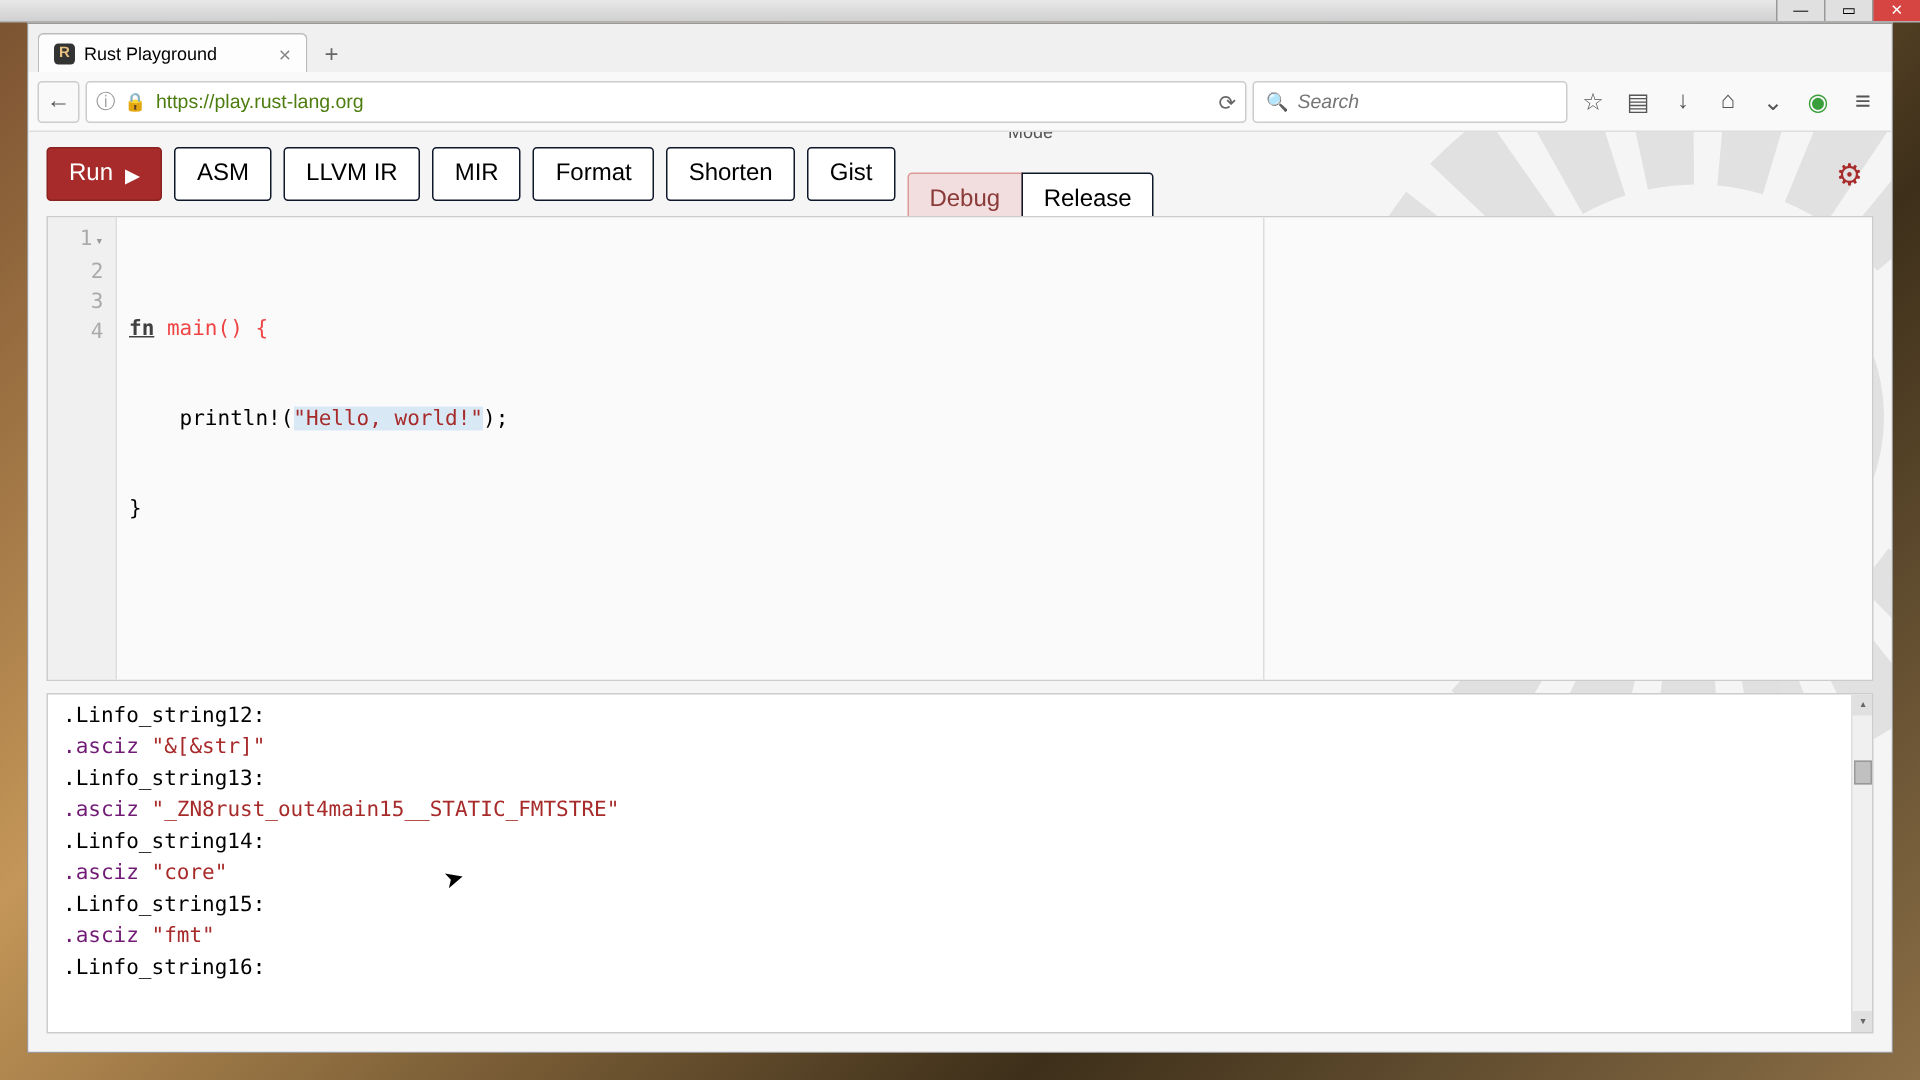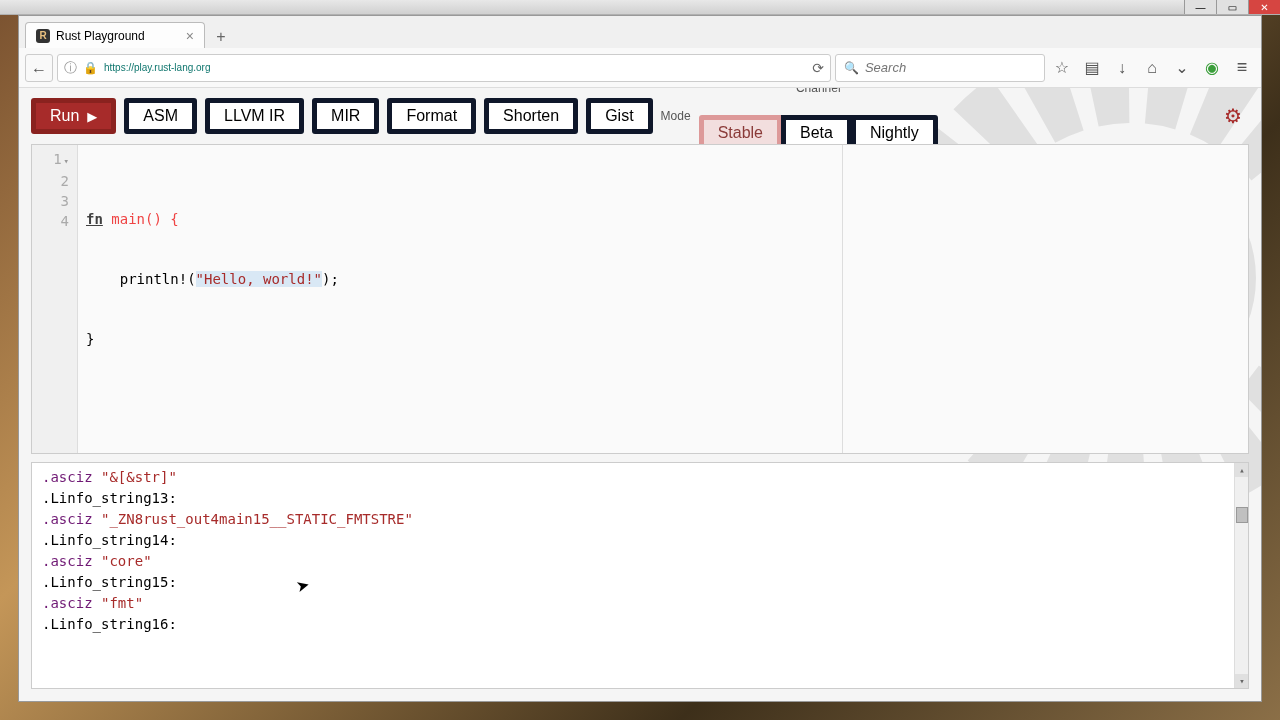--- a/index.html
+++ b/index.html
@@ -110,21 +110,21 @@
   border: 1px solid #ccc;
   border-radius: 3px;
   display: flex;
   align-items: center;
   padding: 0 6px;
   gap: 6px;
   background: #fff;
 }
 .url-info-icon { color: #999; font-size: 13px; }
 .url-lock { color: #5a9e3a; font-size: 12px; }
-.url-text { color: #0f766e; font-size: 10px; }
+.url-text { color: #4d7c0f; font-size: 13px; }
 .url-reload { margin-left: auto; color: #666; font-size: 14px; }
 .search-bar {
   width: 210px; height: 28px;
   border: 1px solid #ccc;
   border-radius: 3px;
   display: flex; align-items: center;
   padding: 0 8px;
   gap: 6px;
   background: #fff;
 }
@@ -167,21 +167,21 @@
   display: flex;
   align-items: center;
   padding: 0 12px;
   gap: 8px;
   position: relative;
   z-index: 1;
 }
 .btn {
   height: 36px;
   padding: 0 14px;
-  border: 5px solid #0f172a;
+  border: 1px solid #0f172a;
   border-radius: 3px;
   background: #fff;
   font-size: 16px;
   display: flex; align-items: center;
   cursor: pointer;
 }
 .btn.run {
   background: #a72b2a;
   color: #fff;
   border-color: #8a221f;
@@ -364,36 +364,30 @@
         </div>
       <div class="btn">
           <span>Shorten</span>
         </div>
       <div class="btn">
           <span>Gist</span>
         </div>
 
       <div class="group-stack">
         <div class="group-label">Mode</div>
-      </div>
-
-      <div class="group-stack">
-        <div class="group-label">Channel</div>
         <div class="btn-group">
           <div class="btn active">
-              <span>Stable</span>
+              <span>Debug</span>
             </div>
           <div class="btn">
-              <span>Beta</span>
+              <span>Release</span>
             </div>
-          <div class="btn">
-              <span>Nightly</span>
-            </div>
         </div>
       </div>
+
 
       <div class="settings-gear">⚙</div>
     </div>
 
     <div class="editor">
       <div class="gutter">
         <div><span>1</span><span class="fold">▾</span></div>
         <div><span>2</span></div>
         <div><span>3</span></div>
         <div><span>4</span></div>
@@ -401,20 +395,21 @@
       <div class="code-area">
         <div class="editor-divider"></div>
         <div class="code-line"><span class="kw">fn</span><span class="fn-name"> main() {</span></div>
         <div class="code-line"><span>    println!(</span><span class="str">"Hello, world!"</span><span>);</span></div>
         <div class="code-line"><span>}</span></div>
         <div class="code-line"><span></span></div>
       </div>
     </div>
 
     <div class="output">
+      <div><span>.Linfo_string12:</span></div>
       <div>        <span class="dir">.asciz</span>  <span class="str2">"&amp;[&amp;str]"</span></div>
       <div><span>.Linfo_string13:</span></div>
       <div>        <span class="dir">.asciz</span>  <span class="str2">"_ZN8rust_out4main15__STATIC_FMTSTRE"</span></div>
       <div><span>.Linfo_string14:</span></div>
       <div>        <span class="dir">.asciz</span>  <span class="str2">"core"</span></div>
       <div><span>.Linfo_string15:</span></div>
       <div>        <span class="dir">.asciz</span>  <span class="str2">"fmt"</span></div>
       <div><span>.Linfo_string16:</span></div>
 
       <div class="output-scroll">

